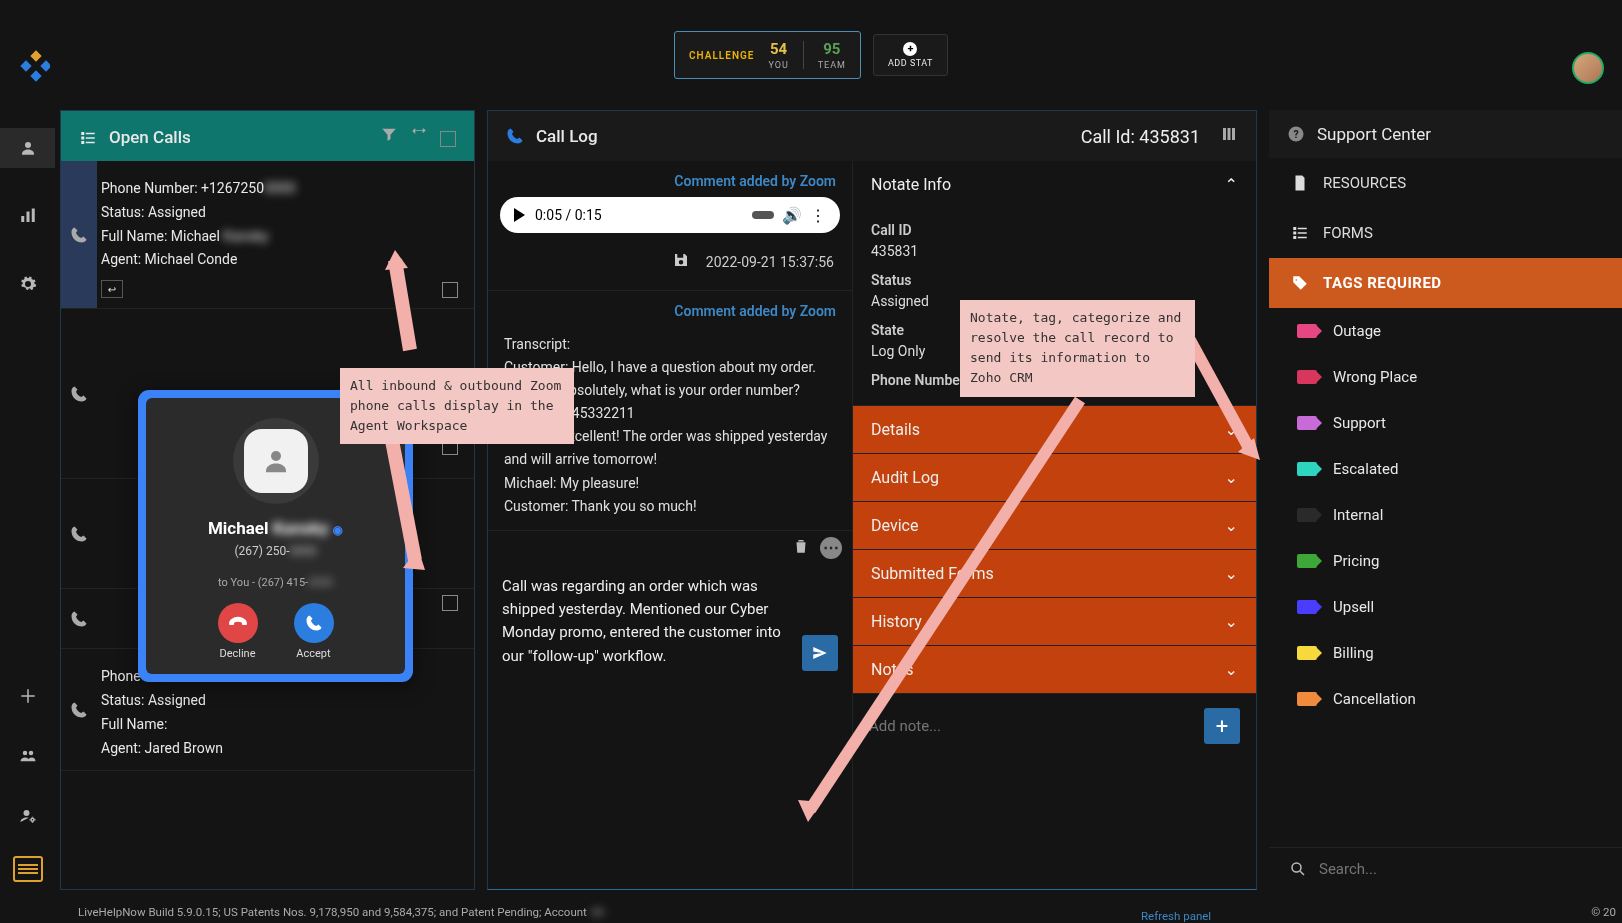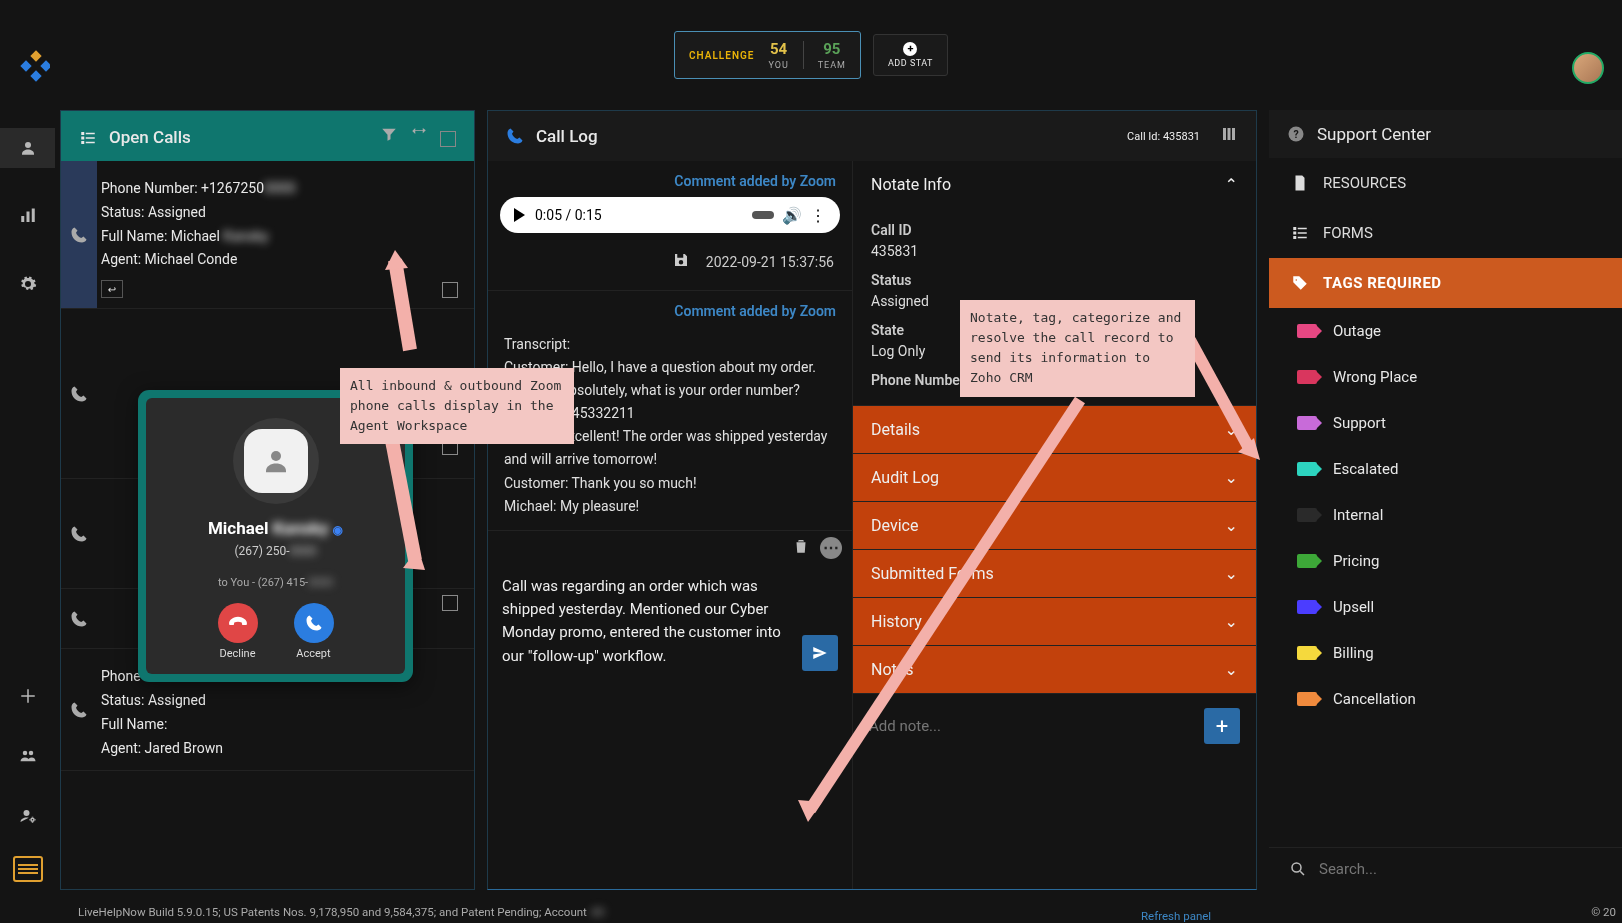--- a/index.html
+++ b/index.html
@@ -39,21 +39,21 @@
 .call-strip { width:36px; display:flex; align-items:center; justify-content:center; color:#aaa; }
 .call-card.active .call-strip { background:#2a3a5a; }
 .call-body { flex:1; padding:16px 14px 10px 4px; font-size:14px; line-height:1.7; position:relative; }
 .call-body .row { white-space:nowrap; }
 .card-flag { margin-top:8px; width:22px; height:18px; border:1px solid #555; display:flex; align-items:center; justify-content:center; font-size:10px; }
 .card-check { position:absolute; right:16px; bottom:10px; }
 
 .col-log { width:770px; background:#141414; border:1px solid #1e3a4a; border-bottom:1px solid #2a6a9a; margin-left:12px; display:flex; flex-direction:column; }
 .log-header { display:flex; align-items:center; gap:12px; padding:14px 18px; background:#1a1a1a; }
 .log-header .title { font-size:17px; font-weight:500; flex:1; }
-.log-header .callid { font-size:11px; color:#eee; margin-right:8px; }
+.log-header .callid { font-size:18px; color:#eee; margin-right:8px; }
 
 .log-body { flex:1; display:flex; overflow:hidden; }
 .log-left { width:365px; display:flex; flex-direction:column; border-right:1px solid #222; }
 .zoom-comment-hdr { text-align:right; color:#3d87c5; font-size:14px; font-weight:600; padding:12px 16px 8px 16px; background:#141414; }
 .audio-card { margin:0 12px; background:#fff; border-radius:30px; padding:10px 14px; display:flex; align-items:center; gap:10px; color:#000; }
 .audio-play { width:0;height:0;border-left:11px solid #000;border-top:7px solid transparent;border-bottom:7px solid transparent; cursor:pointer;}
 .audio-time { font-size:14px; }
 .audio-spacer{flex:1;}
 .audio-ctrl{width:16px;height:16px;display:flex;align-items:center;justify-content:center;font-size:16px;cursor:pointer;}
 .save-row { display:flex; align-items:center; justify-content:flex-end; gap:16px; padding:18px 18px; color:#ccc; font-size:14px; border-bottom:1px solid #222; }
@@ -87,21 +87,21 @@
 
 .footer { position:absolute; bottom:0; left:0; width:100%; height:22px; display:flex; align-items:center; padding:0 56px 0 78px; font-size:11.5px; color:#aaa; background:#141414; }
 .footer .refresh { position:absolute; left:50%; transform:translateX(330px); color:#3d87c5; cursor:pointer;margin-top:8px; }
 .footer .copy { position:absolute; right:6px; }
 
 
 .annot { position:absolute; background:#f3c7c3; color:#333; font-family:Consolas,monospace; font-size:13px; line-height:1.55; padding:8px 10px; z-index:50; }
 .arrow { position:absolute; z-index:49; }
 
 
-.zoom-popup { position:absolute; left:138px; top:390px; width:275px; background:#0f766e; border-radius:11px; padding:8px; z-index:40; box-shadow:0 4px 20px rgba(0,0,0,.5); }
+.zoom-popup { position:absolute; left:138px; top:390px; width:275px; background:#3b82f6; border-radius:11px; padding:8px; z-index:40; box-shadow:0 4px 20px rgba(0,0,0,.5); }
 .zoom-inner { background:#2b2b2b; border-radius:6px; padding:20px 12px 14px 12px; display:flex; flex-direction:column; align-items:center; position:relative; }
 .zoom-close { position:absolute; right:6px; top:4px; color:#bbb; font-size:14px; cursor:pointer; }
 .zoom-avatar-ring { width:86px; height:86px; border-radius:50%; background:#3a3a3a; display:flex; align-items:center; justify-content:center; }
 .zoom-avatar { width:64px; height:64px; border-radius:18px; background:#f1f1f1; display:flex; align-items:center; justify-content:center; color:#888; }
 .zoom-name { color:#fff; font-size:17px; font-weight:700; margin-top:14px; }
 .zoom-verified{color:#3b82f6;font-size:12px;margin-left:4px;}
 .zoom-num { color:#ccc; font-size:12px; margin-top:6px; }
 .zoom-toyou { color:#aaa; font-size:11px; margin-top:18px; }
 .zoom-btns { display:flex; gap:36px; margin-top:14px; }
 .zoom-btn { display:flex; flex-direction:column; align-items:center; gap:4px; cursor:pointer; }
@@ -305,22 +305,22 @@
               </svg></span>
           <span>2022-09-21 15:37:56</span>
         </div>
         <div class="zoom-comment-hdr">Comment added by Zoom</div>
         <div class="transcript">
           <div>Transcript:</div>
           <div>Customer: Hello, I have a question about my order.</div>
           <div>Michael: Absolutely, what is your order number?</div>
           <div>Customer: 45332211</div>
           <div>Michael: Excellent! The order was shipped yesterday and will arrive tomorrow!</div>
+          <div>Michael: My pleasure!</div>
           <div>Customer: Thank you so much!</div>
-          <div>Michael: My pleasure!</div>
         </div>
         <div class="compose-bar">
           <span><svg class="ico" viewBox="0 0 24 24">
                 <path d="M6 7h12l-1 14H7zM9 4h6l1 2H8z"></path>
               </svg></span>
           <span style="width:22px;height:22px;border-radius:50%;background:#888;display:flex;align-items:center;justify-content:center;color:#222;font-weight:700;">⋯</span>
         </div>
         <div class="compose-area">
           <textarea style="">Call was regarding an order which was shipped yesterday. Mentioned our Cyber Monday promo, entered the customer into our "follow-up" workflow.</textarea>
           <div class="send-btn">

